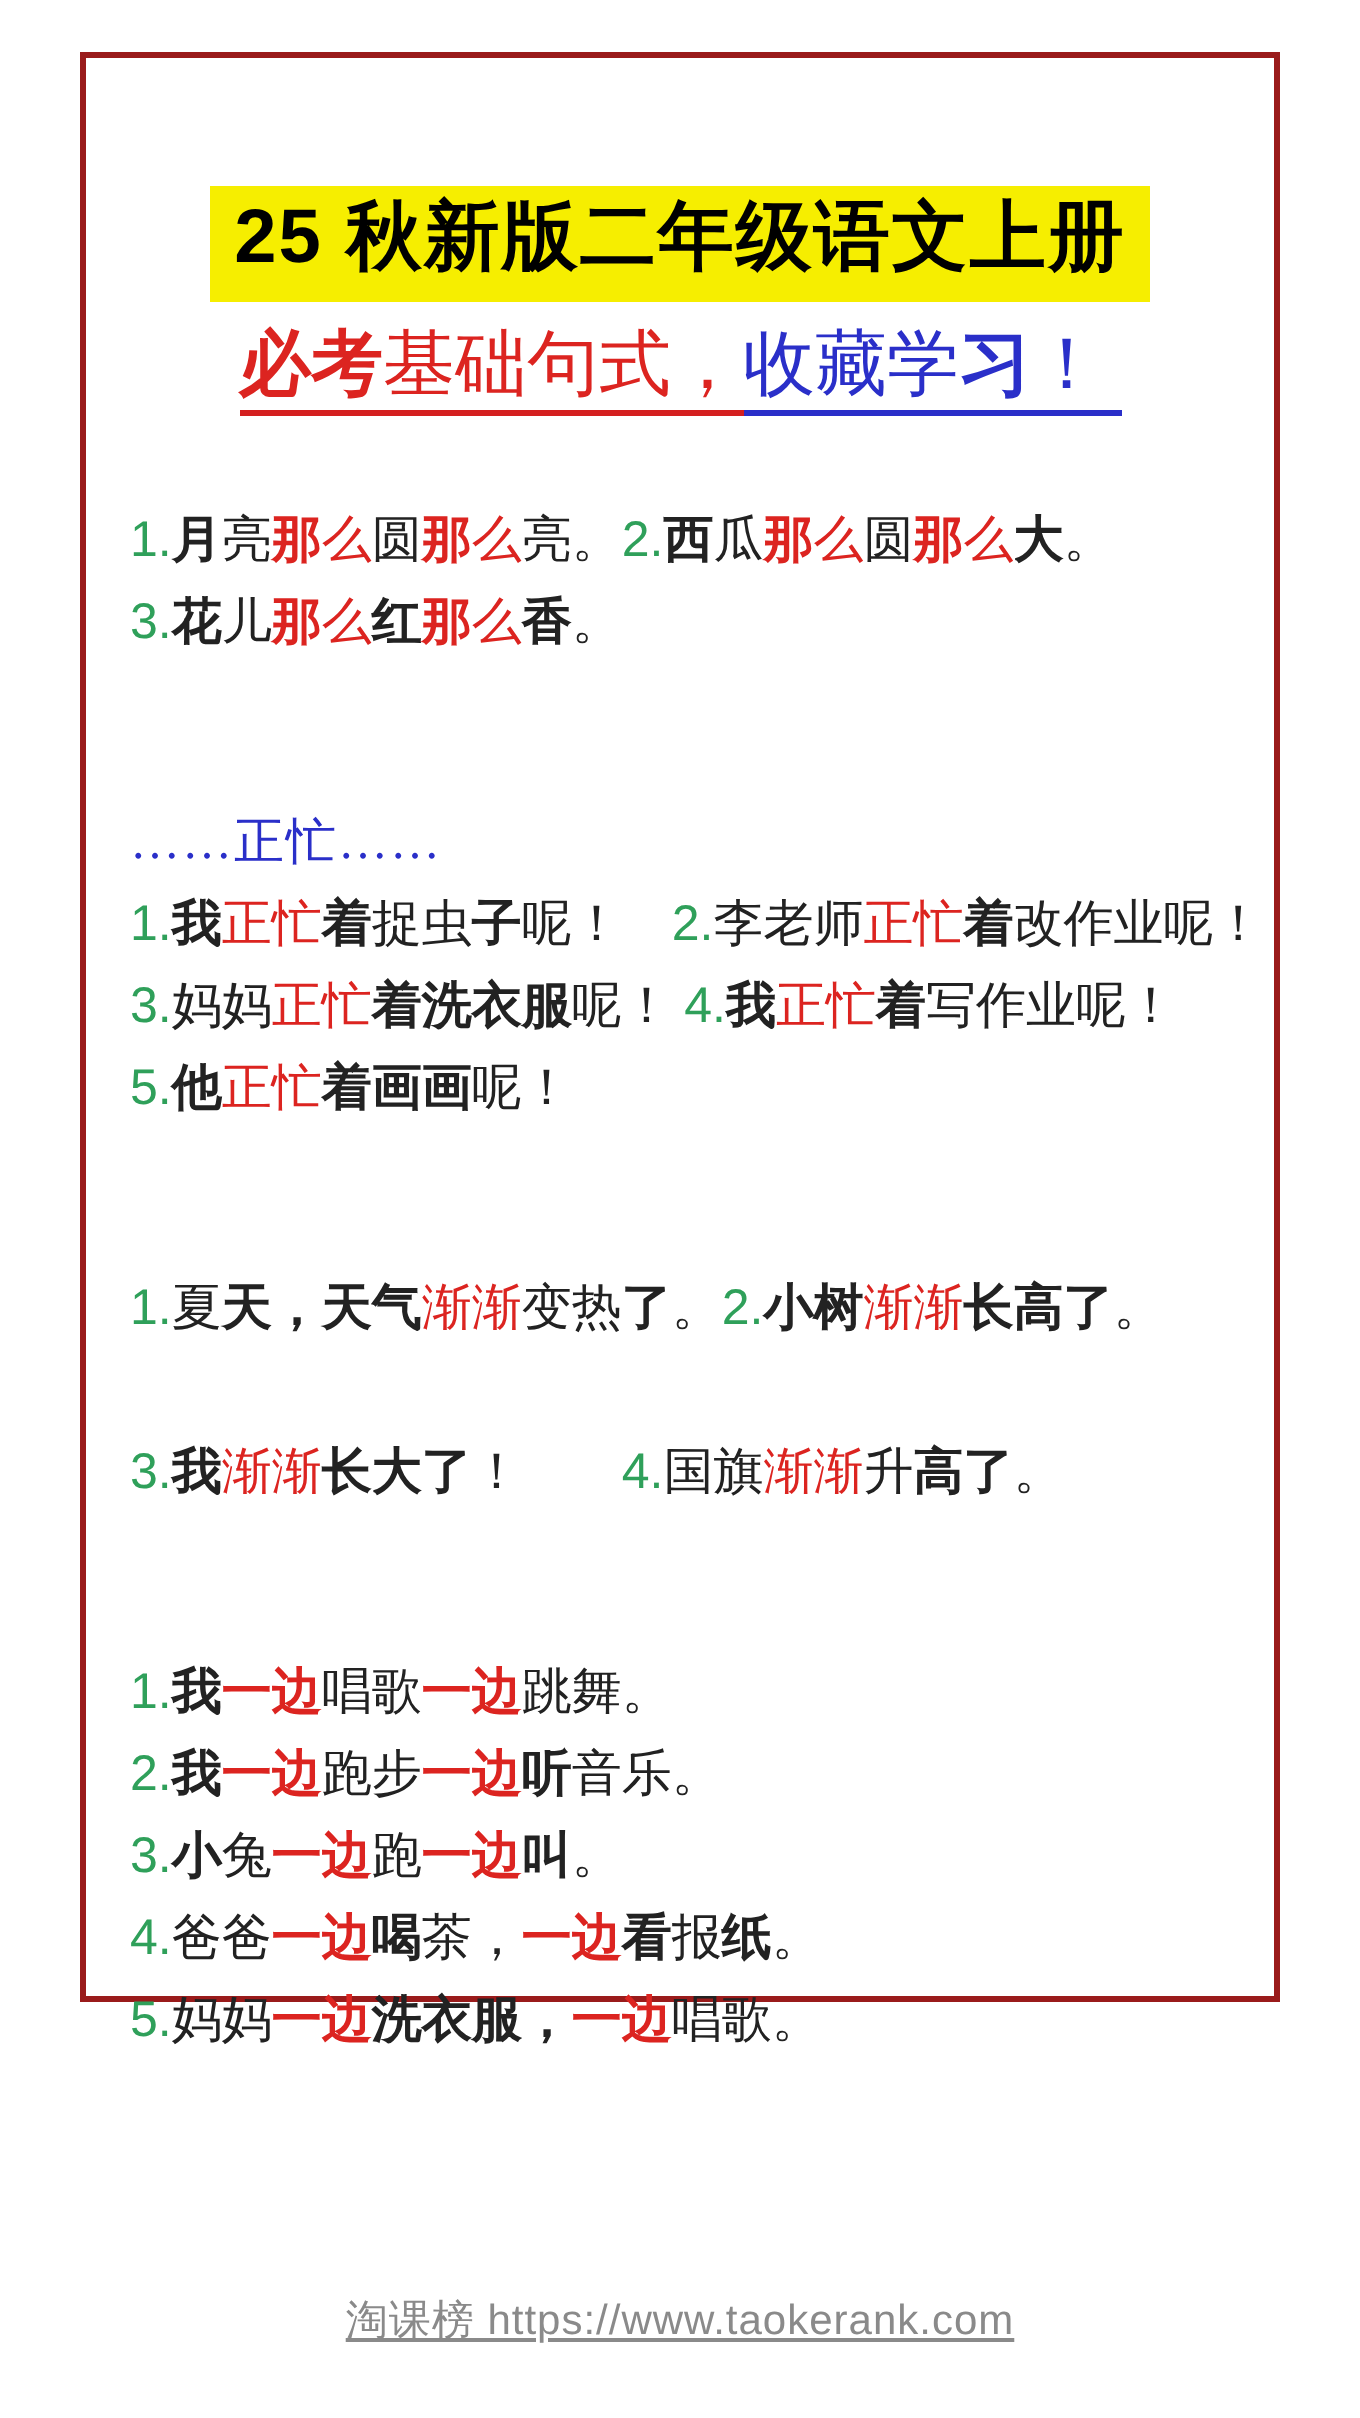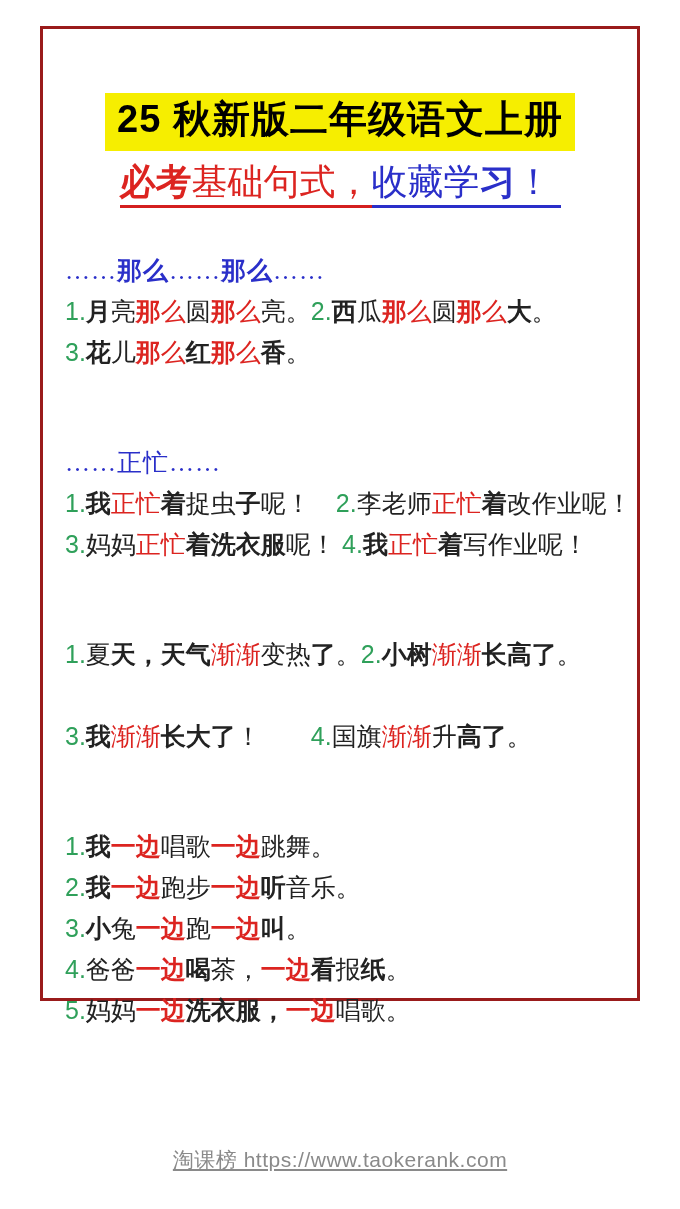--- a/index.html
+++ b/index.html
@@ -45,28 +45,28 @@
 </head>
 <body>
 
 <div class="frame" style="border-color: rgb(154, 27, 27);">
   <div class="title-row">
     <span class="title-hl" style="background: rgb(246, 238, 0);">25 秋新版二年级语文上册</span>
   </div>
   <div class="subtitle"><span class="b u" style="color: rgb(220, 36, 32); border-bottom-color: rgb(212, 31, 31);">必考</span><span class="u" style="color: rgb(220, 36, 32); border-bottom-color: rgb(212, 31, 31);">基础句式，</span><span class="u" style="color: rgb(42, 47, 201); border-bottom-color: rgb(42, 47, 201);">收藏学</span><span class="b u" style="color: rgb(42, 47, 201); border-bottom-color: rgb(42, 47, 201);">习</span><span class="u" style="color: rgb(42, 47, 201); border-bottom-color: rgb(42, 47, 201);">！ </span></div>
   <div class="sections">
       <div class="section">
-        <div class="line sec-header"><span style="color: rgb(42, 47, 201);">……</span><span class="b" style="color: rgb(42, 47, 201);">那么</span><span style="color: rgb(42, 47, 201);">……</span><span class="b" style="color: rgb(42, 47, 201);">那么</span><span style="color: rgb(42, 47, 201);">……</span></div>
         <div class="line"><span class="sans" style="color: rgb(47, 160, 90);">1.</span><span class="b" style="color: rgb(34, 34, 34);">月</span><span style="color: rgb(34, 34, 34);">亮</span><span class="b" style="color: rgb(220, 36, 32);">那</span><span style="color: rgb(220, 36, 32);">么</span><span style="color: rgb(34, 34, 34);">圆</span><span class="b" style="color: rgb(220, 36, 32);">那</span><span style="color: rgb(220, 36, 32);">么</span><span style="color: rgb(34, 34, 34);">亮</span><span style="color: rgb(34, 34, 34);">。</span><span class="sans" style="color: rgb(47, 160, 90);">2.</span><span class="b" style="color: rgb(34, 34, 34);">西</span><span style="color: rgb(34, 34, 34);">瓜</span><span class="b" style="color: rgb(220, 36, 32);">那</span><span style="color: rgb(220, 36, 32);">么</span><span style="color: rgb(34, 34, 34);">圆</span><span class="b" style="color: rgb(220, 36, 32);">那</span><span style="color: rgb(220, 36, 32);">么</span><span class="b" style="color: rgb(34, 34, 34);">大</span><span style="color: rgb(34, 34, 34);">。</span></div>
         <div class="line"><span class="sans" style="color: rgb(47, 160, 90);">3.</span><span class="b" style="color: rgb(34, 34, 34);">花</span><span style="color: rgb(34, 34, 34);">儿</span><span class="b" style="color: rgb(220, 36, 32);">那</span><span style="color: rgb(220, 36, 32);">么</span><span class="b" style="color: rgb(34, 34, 34);">红</span><span class="b" style="color: rgb(220, 36, 32);">那</span><span style="color: rgb(220, 36, 32);">么</span><span class="b" style="color: rgb(34, 34, 34);">香</span><span style="color: rgb(34, 34, 34);">。</span></div>
       </div>
       <div class="section">
         <div class="line sec-header"><span style="color: rgb(42, 47, 201);">……正忙……</span></div>
         <div class="line"><span class="sans" style="color: rgb(47, 160, 90);">1.</span><span class="b" style="color: rgb(34, 34, 34);">我</span><span style="color: rgb(220, 36, 32);">正忙</span><span class="b" style="color: rgb(34, 34, 34);">着</span><span style="color: rgb(34, 34, 34);">捉虫</span><span class="b" style="color: rgb(34, 34, 34);">子</span><span style="color: rgb(34, 34, 34);">呢！</span><span style="color: rgb(34, 34, 34);">　</span><span class="sans" style="color: rgb(47, 160, 90);">2.</span><span style="color: rgb(34, 34, 34);">李老师</span><span style="color: rgb(220, 36, 32);">正忙</span><span class="b" style="color: rgb(34, 34, 34);">着</span><span style="color: rgb(34, 34, 34);">改作业呢！</span></div>
         <div class="line"><span class="sans" style="color: rgb(47, 160, 90);">3.</span><span style="color: rgb(34, 34, 34);">妈妈</span><span style="color: rgb(220, 36, 32);">正忙</span><span class="b" style="color: rgb(34, 34, 34);">着洗衣服</span><span style="color: rgb(34, 34, 34);">呢！</span><span style="color: rgb(34, 34, 34);"> </span><span class="sans" style="color: rgb(47, 160, 90);">4.</span><span class="b" style="color: rgb(34, 34, 34);">我</span><span style="color: rgb(220, 36, 32);">正忙</span><span class="b" style="color: rgb(34, 34, 34);">着</span><span style="color: rgb(34, 34, 34);">写作业呢！</span></div>
+        <div class="line"><span class="sans" style="color: rgb(47, 160, 90);">5.</span><span class="b" style="color: rgb(34, 34, 34);">他</span><span style="color: rgb(220, 36, 32);">正忙</span><span class="b" style="color: rgb(34, 34, 34);">着画画</span><span style="color: rgb(34, 34, 34);">呢！</span></div>
       </div>
       <div class="section">
         <div class="line"><span class="sans" style="color: rgb(47, 160, 90);">1.</span><span style="color: rgb(34, 34, 34);">夏</span><span class="b" style="color: rgb(34, 34, 34);">天，天气</span><span style="color: rgb(220, 36, 32);">渐渐</span><span style="color: rgb(34, 34, 34);">变热</span><span class="b" style="color: rgb(34, 34, 34);">了</span><span style="color: rgb(34, 34, 34);">。</span><span class="sans" style="color: rgb(47, 160, 90);">2.</span><span class="b" style="color: rgb(34, 34, 34);">小树</span><span style="color: rgb(220, 36, 32);">渐渐</span><span class="b" style="color: rgb(34, 34, 34);">长高了</span><span style="color: rgb(34, 34, 34);">。</span></div>
         <div class="line"></div>
         <div class="line"><span class="sans" style="color: rgb(47, 160, 90);">3.</span><span class="b" style="color: rgb(34, 34, 34);">我</span><span style="color: rgb(220, 36, 32);">渐渐</span><span class="b" style="color: rgb(34, 34, 34);">长大了</span><span style="color: rgb(34, 34, 34);">！</span><span style="color: rgb(34, 34, 34);">　　</span><span class="sans" style="color: rgb(47, 160, 90);">4.</span><span style="color: rgb(34, 34, 34);">国旗</span><span style="color: rgb(220, 36, 32);">渐渐</span><span style="color: rgb(34, 34, 34);">升</span><span class="b" style="color: rgb(34, 34, 34);">高了</span><span style="color: rgb(34, 34, 34);">。</span></div>
       </div>
       <div class="section">
         <div class="line"><span class="sans" style="color: rgb(47, 160, 90);">1.</span><span class="b" style="color: rgb(34, 34, 34);">我</span><span class="b" style="color: rgb(220, 36, 32);">一边</span><span style="color: rgb(34, 34, 34);">唱歌</span><span class="b" style="color: rgb(220, 36, 32);">一边</span><span style="color: rgb(34, 34, 34);">跳舞</span><span style="color: rgb(34, 34, 34);">。</span></div>
         <div class="line"><span class="sans" style="color: rgb(47, 160, 90);">2.</span><span class="b" style="color: rgb(34, 34, 34);">我</span><span class="b" style="color: rgb(220, 36, 32);">一边</span><span style="color: rgb(34, 34, 34);">跑步</span><span class="b" style="color: rgb(220, 36, 32);">一边</span><span class="b" style="color: rgb(34, 34, 34);">听</span><span style="color: rgb(34, 34, 34);">音乐</span><span style="color: rgb(34, 34, 34);">。</span></div>
         <div class="line"><span class="sans" style="color: rgb(47, 160, 90);">3.</span><span class="b" style="color: rgb(34, 34, 34);">小</span><span style="color: rgb(34, 34, 34);">兔</span><span class="b" style="color: rgb(220, 36, 32);">一边</span><span style="color: rgb(34, 34, 34);">跑</span><span class="b" style="color: rgb(220, 36, 32);">一边</span><span class="b" style="color: rgb(34, 34, 34);">叫</span><span style="color: rgb(34, 34, 34);">。</span></div>

